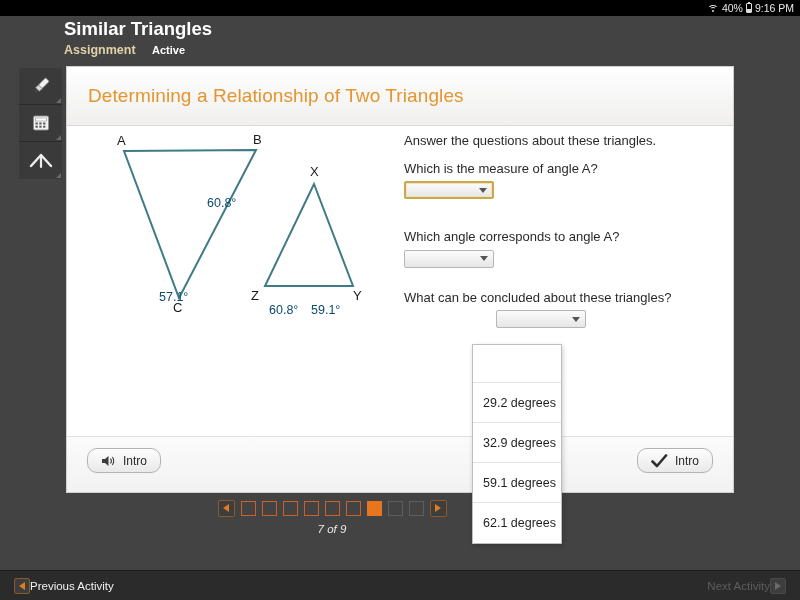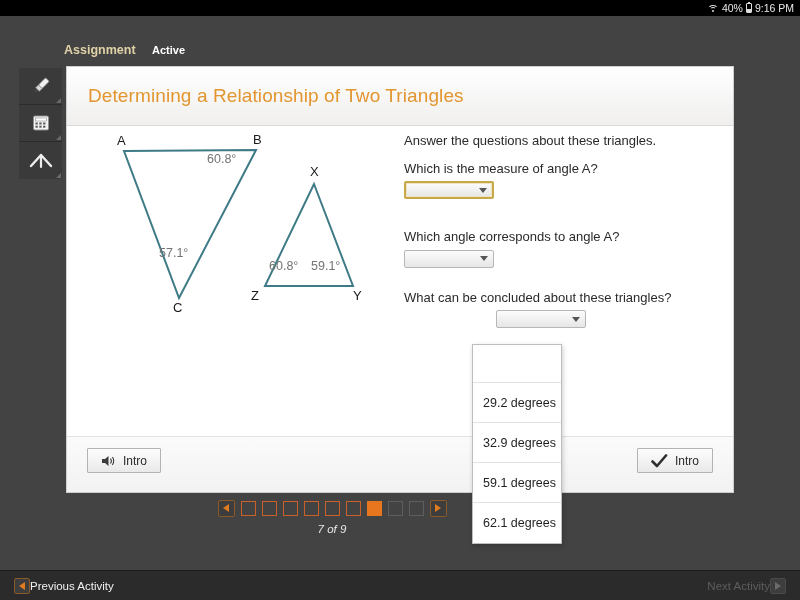--- a/index.html
+++ b/index.html
@@ -54,21 +54,21 @@
   .card-head { height:59px; background:linear-gradient(#ffffff,#f0efee);
                border-bottom:1px solid #d9d9d9; display:flex; align-items:center; }
   .card-head h2 { color:#e3952f; font-size:19px; font-weight:normal; padding-left:21px; letter-spacing:.1px; }
   .card-body { position:relative; height:310px; background:#fff; }
   .card-foot { position:relative; height:56px; background:linear-gradient(#fbfbfb,#f2f2f2);
                border-top:1px solid #e2e2e2; }
 
   
   .figures { position:absolute; left:0; top:0; width:330px; height:300px; }
   .fig-label { position:absolute; font-size:13px; color:#1a1a1a; font-family:"Liberation Sans",sans-serif; }
-  .fig-ang   { position:absolute; font-size:12.5px; color:#737373; white-space:nowrap; }
+  .fig-ang   { position:absolute; font-size:12.5px; color:#0c4a6e; white-space:nowrap;margin-top:44px; }
 
   
   .qcol { position:absolute; left:337px; top:0; width:320px; }
   .qline { font-size:13px; color:#2a2a2a; margin-bottom:12px; line-height:1.2; }
   .qline2 { font-size:13px; color:#2a2a2a; margin-bottom:5px; line-height:1.2; }
   .sel {
     position:relative; width:90px; height:18px;
     background:linear-gradient(#fcfcfc,#e6e6e6);
     border:1px solid #b6b6b6; border-radius:2px;
     display:flex; align-items:center; justify-content:flex-end; padding-right:5px;
@@ -82,21 +82,21 @@
               background:#fff; border:1px solid #bdbdbd; z-index:40;
               box-shadow:1px 2px 5px rgba(0,0,0,.2);margin-top:28px; }
   .dropitem { height:40px; display:flex; align-items:center; padding-left:10px;
               font-size:12.5px; color:#1f1f1f; border-bottom:1px solid #e3e3e3; }
   .dropitem:last-child { border-bottom:none; }
   .dropitem.blank { height:38px; }
 
   
   .btn { position:absolute; top:11px; height:25px;
          background:linear-gradient(#fdfdfd,#e9e9e9);
-         border:1px solid #b3b3b3; border-radius:1px;
+         border:1px solid #b3b3b3; border-radius:10px;
          display:flex; align-items:center; gap:7px; padding:0 13px;
          font-size:12px; color:#2b2b2b; }
   .btn.intro { left:20px; }
   .btn.done  { right:20px; }
 
   
   .pager { position:absolute; left:0; top:498px; width:664px; text-align:center; }
   .pagerrow { display:inline-flex; align-items:center; gap:6px; }
   .parrow { width:17px; height:17px; border:1px solid #8a5a28; border-radius:2px;
             background:#3d3d3d; display:flex; align-items:center; justify-content:center; }
@@ -130,20 +130,21 @@
         <i></i>
         <i></i>
         <i></i>
       </span>
     <span class="pct">40%</span>
     <span class="batt-ic"></span>
     <span class="clock">9:16 PM</span>
   </div>
 
   <div class="appheader">
+    <div class="app-title">Similar Triangles</div>
     <div class="app-sub">Assignment</div>
     <div class="app-state">Active</div>
   </div>
 
   <div class="toolrail">
     <div class="tool">
       <svg width="22" height="22" viewBox="0 0 22 22">
         <g transform="rotate(45 11 11)">
           <rect x="8.5" y="2" width="5" height="10" rx="1" fill="#f2f2f2" stroke="#9a9a9a" stroke-width="0.8"></rect>
           <rect x="8.5" y="12" width="5" height="4" fill="#dcdcdc" stroke="#9a9a9a" stroke-width="0.8"></rect>

